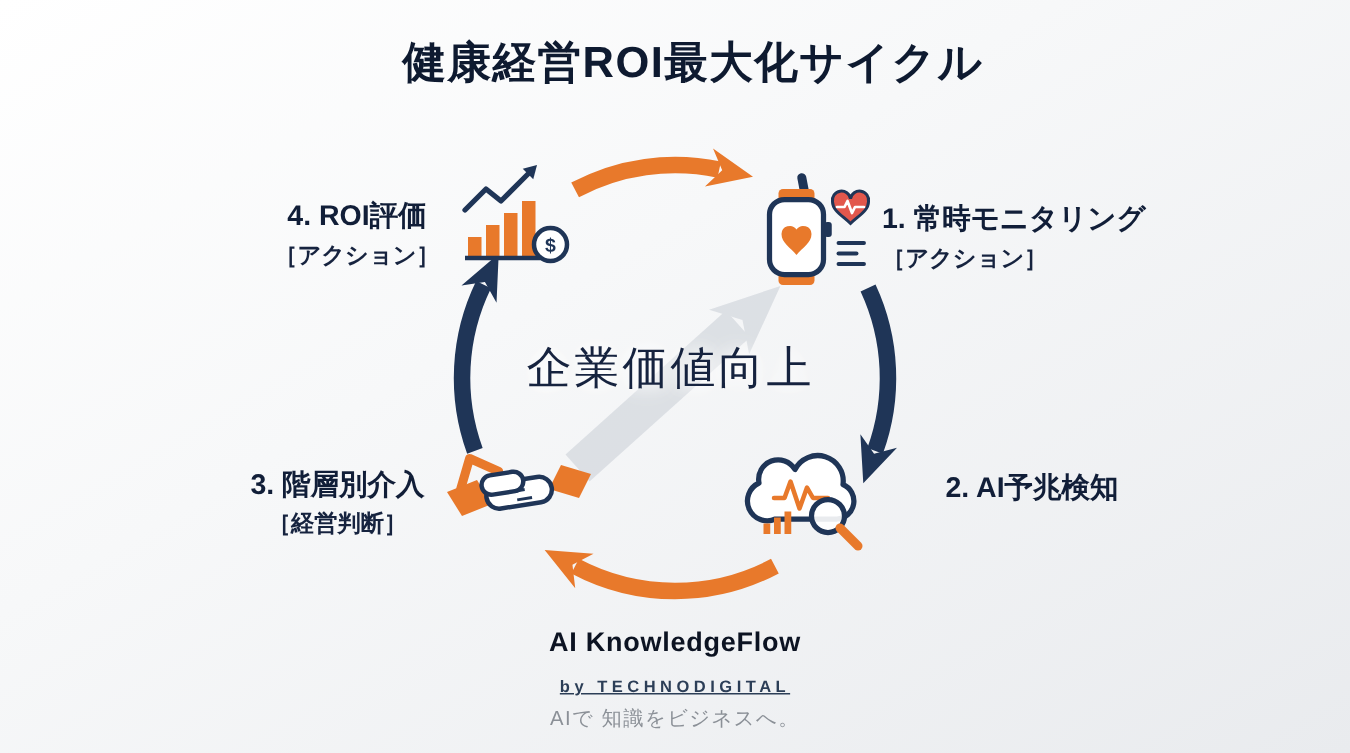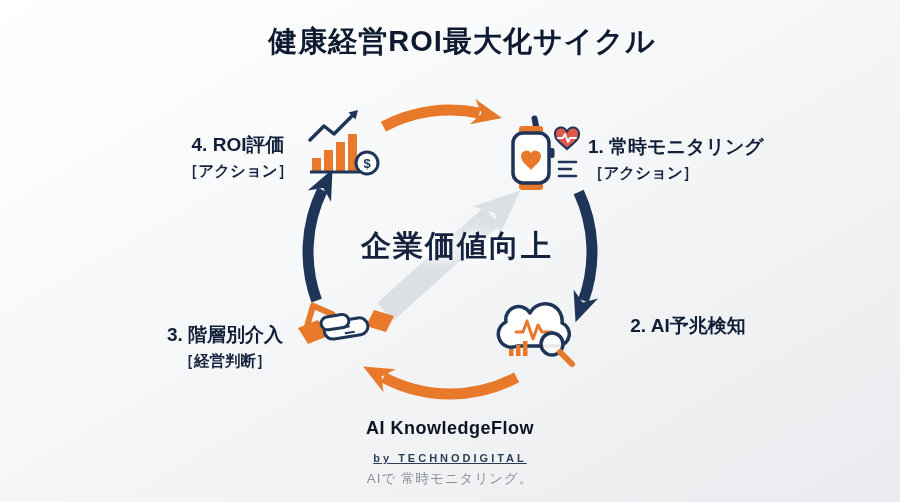--- a/index.html
+++ b/index.html
@@ -13,33 +13,32 @@
   }
   .title{
     position:absolute;top:22px;left:0;width:100%;
     text-align:center;font-size:29px;font-weight:800;
     letter-spacing:1px;color:#0e1a30;padding-left:12px;
   }
   .cycle-svg{position:absolute;left:0;top:0;}
   .center-label{
     position:absolute;left:447px;top:246px;
     transform:translate(-50%,-50%);
-    font-size:30px;font-weight:700;letter-spacing:2px;
+    font-size:30px;font-weight:400;letter-spacing:2px;
     color:#16233f;white-space:nowrap;
     text-shadow:0 0 10px #ffffff,0 0 18px #ffffff;
-    margin-left:10px;
   }
   .step{
     position:absolute;text-align:center;line-height:1.35;
   }
   .step .lbl{display:block;font-size:19px;font-weight:800;color:#111e38;white-space:nowrap;}
   .step .sub{display:block;font-size:15.5px;font-weight:700;color:#16233f;margin-top:3px;white-space:nowrap;}
   .step1{left:588px;top:134px;width:210px;text-align:left;}
   .step2{left:598px;top:313px;width:180px;text-align:center;}
-  .step3{left:135px;top:322px;width:180px;}
+  .step3{left:135px;top:311px;width:180px;}
   .step4{left:148px;top:132px;width:180px;}
   .footer-brand{
     position:absolute;top:418px;left:0;width:100%;text-align:center;
     font-size:18px;font-weight:800;color:#0c1322;letter-spacing:0.5px;
   }
   .footer-by{
     position:absolute;top:452px;left:0;width:100%;text-align:center;
     font-size:11px;font-weight:700;color:#2c3e57;letter-spacing:3px;text-decoration:underline;
   }
   .footer-tagline{
@@ -161,15 +160,15 @@
     <span class="lbl">3. 階層別介入</span>
     <span class="sub">［経営判断］</span>
   </div>
   <div class="step step4">
     <span class="lbl">4. ROI評価</span>
     <span class="sub">［アクション］</span>
   </div>
 
   <div class="footer-brand">AI KnowledgeFlow</div>
   <div class="footer-by">by TECHNODIGITAL</div>
-  <div class="footer-tagline">AIで 常時モニタリング。</div>
+  <div class="footer-tagline">AIで 知識をビジネスへ。</div>
 
 </div>
 
 </body></html>

